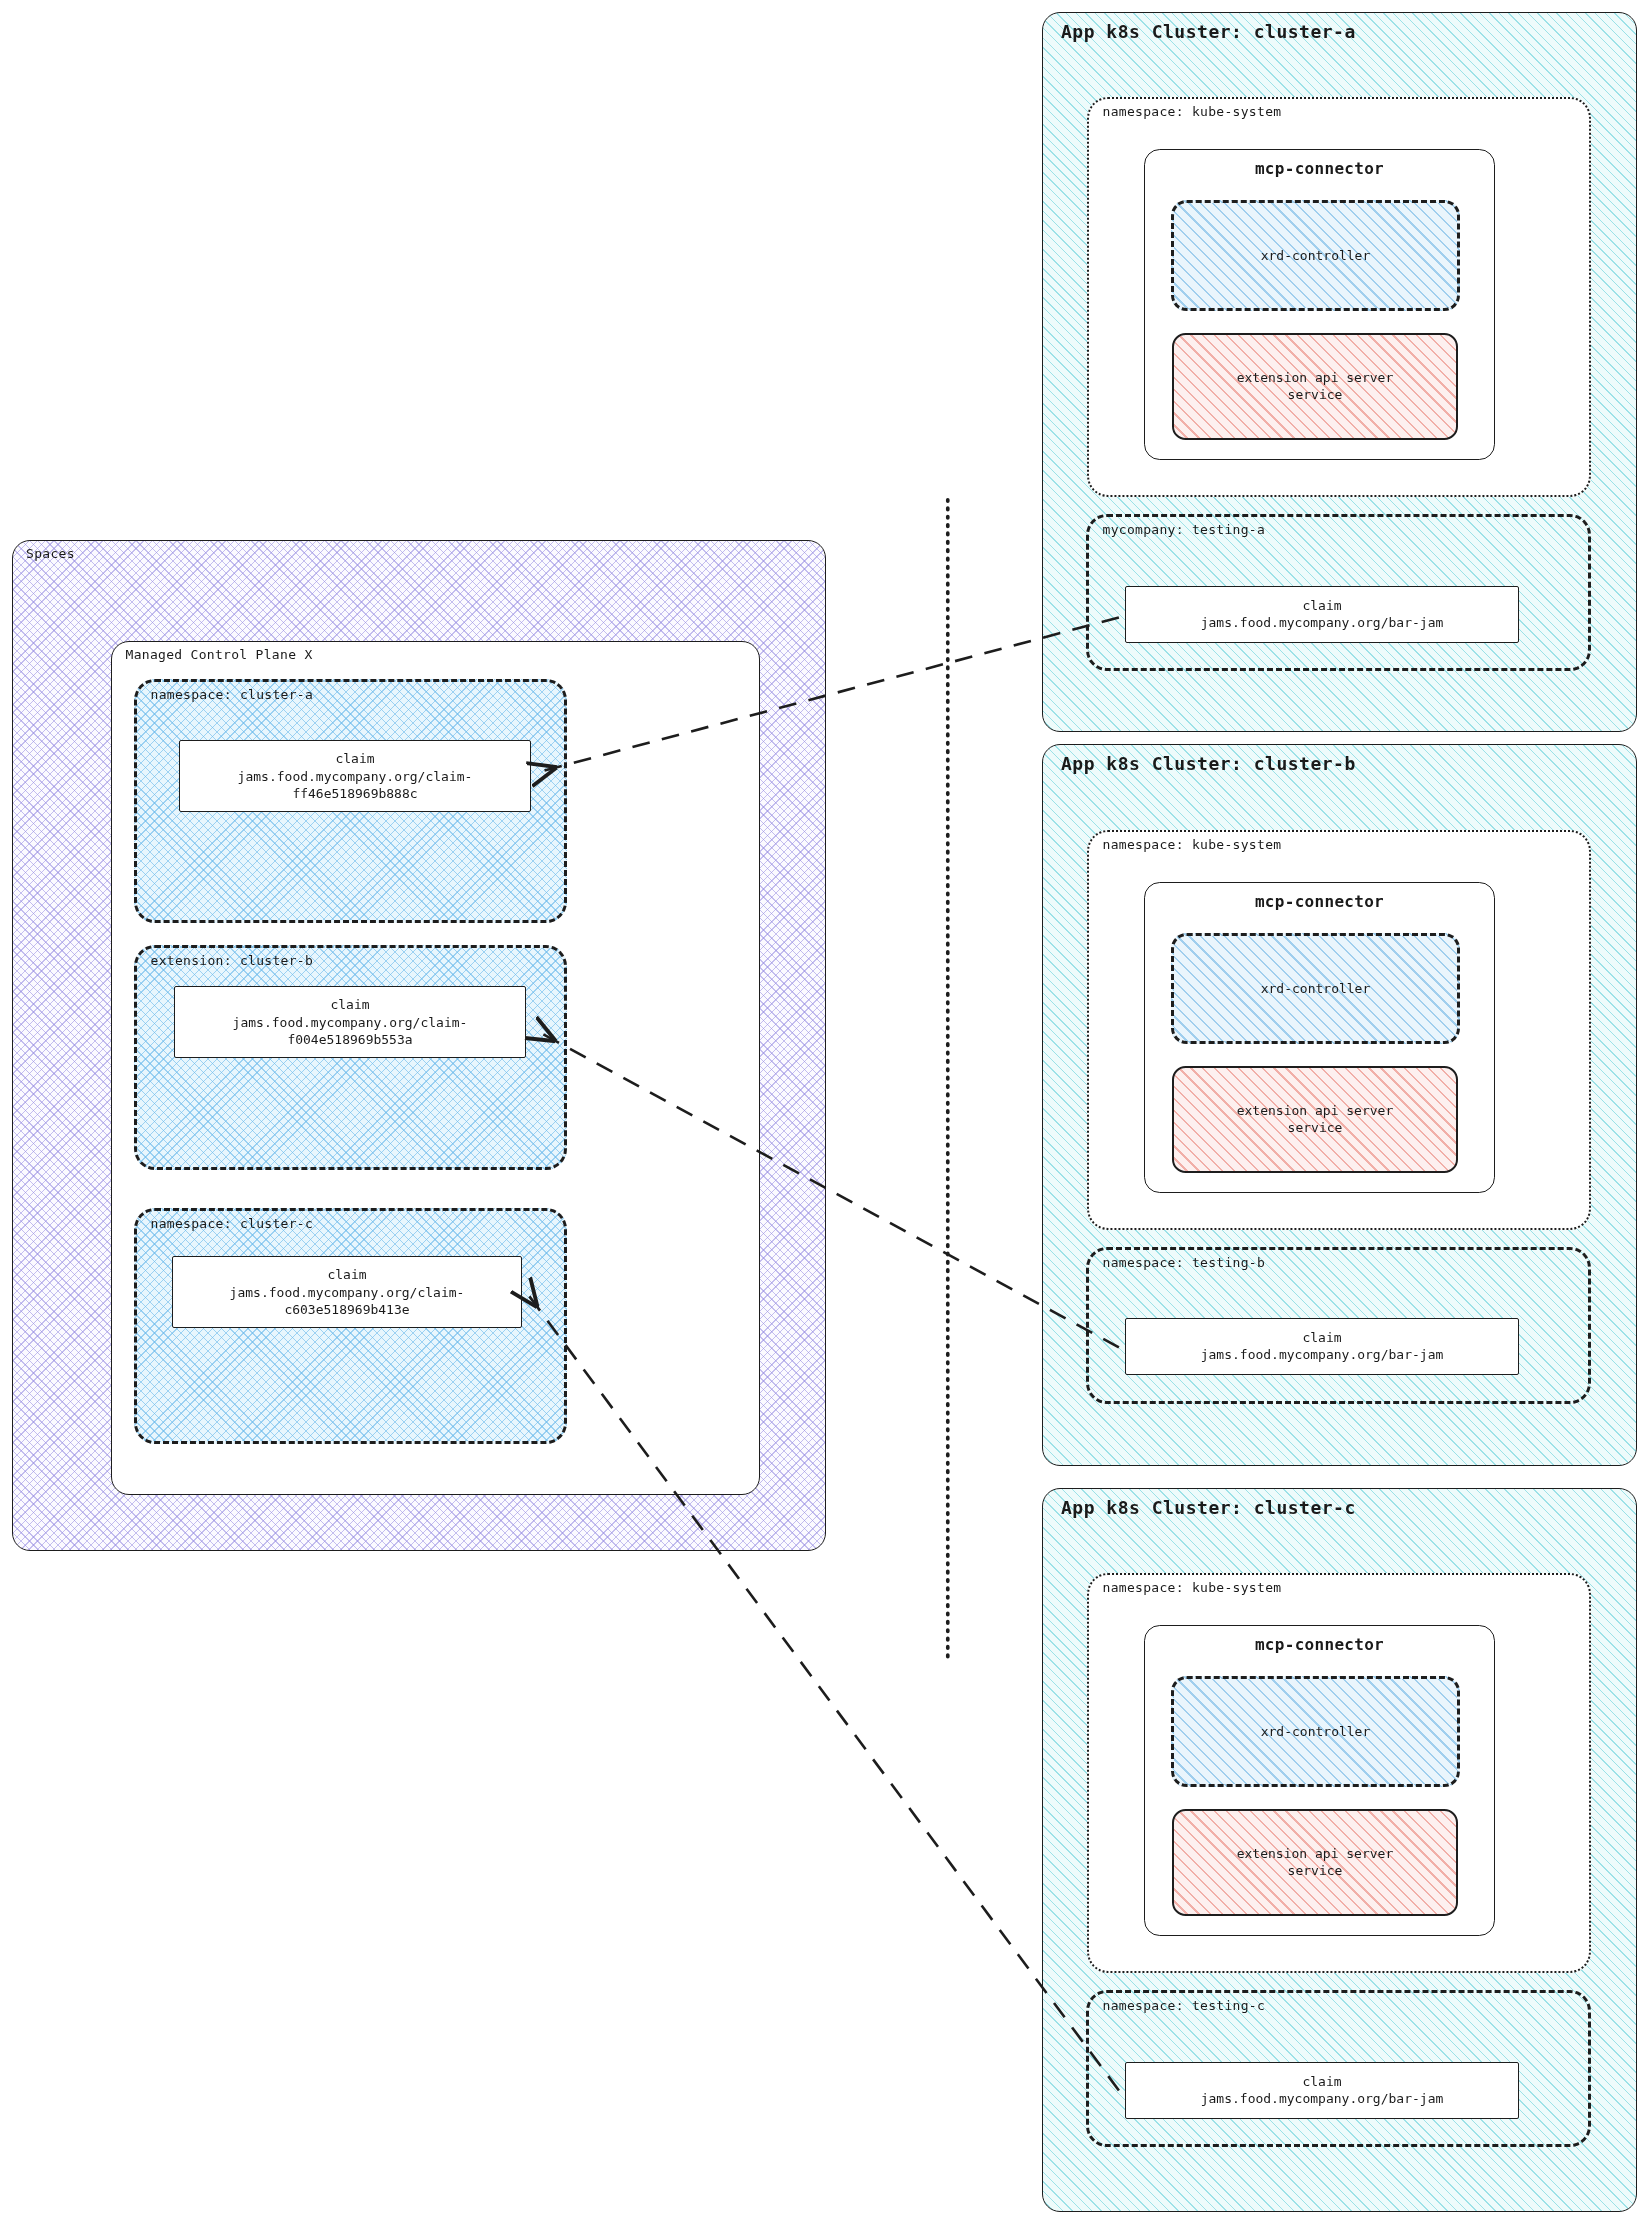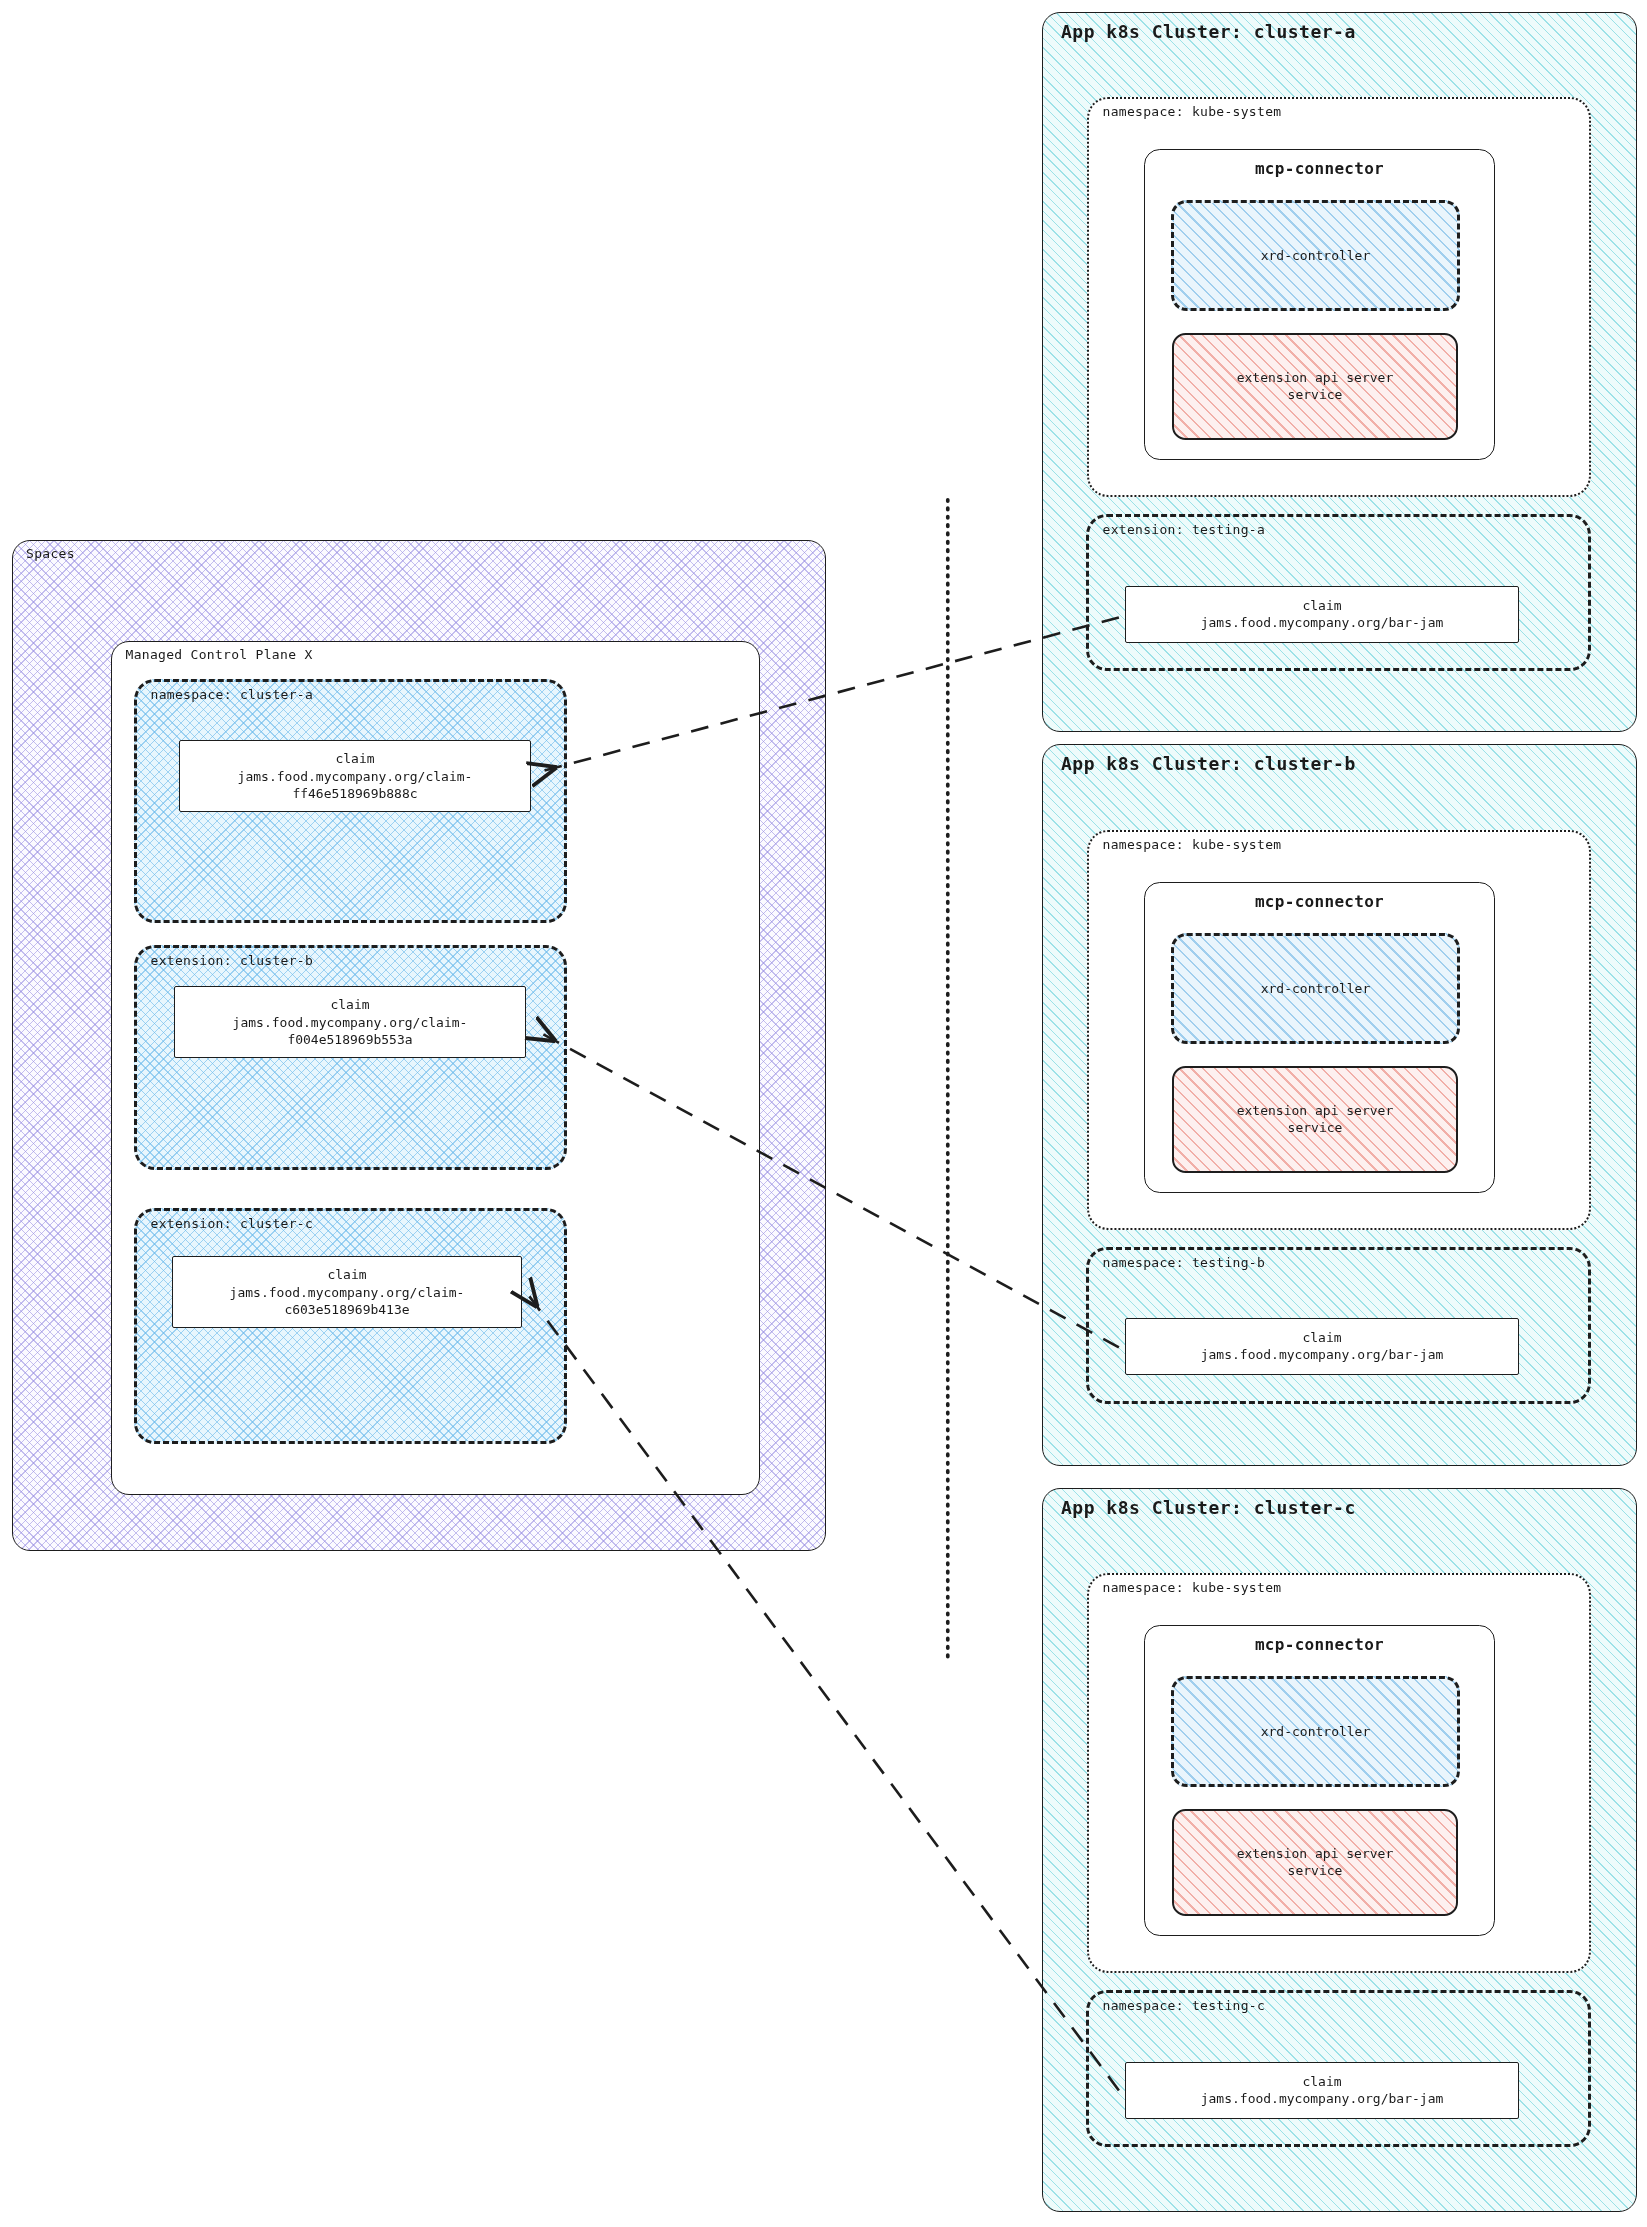--- a/index.html
+++ b/index.html
@@ -104,21 +104,21 @@
 
   <div class="box rounded-dashed fill-ns-blue" style="left:134px;top:945px;width:433px;height:225px;">
     <div class="lbl">extension: cluster-b</div>
   </div>
   <div class="box claim-box" style="left:174px;top:986px;width:352px;height:72px;">
     <div class="ctr-text"><span>claim</span><br><span style="white-space:pre-line">jams.food.mycompany.org/claim-
 f004e518969b553a</span></div>
   </div>
 
   <div class="box rounded-dashed fill-ns-blue" style="left:134px;top:1208px;width:433px;height:236px;">
-    <div class="lbl">extension: cluster-c</div>
+    <div class="lbl">namespace: cluster-c</div>
   </div>
   <div class="box claim-box" style="left:172px;top:1256px;width:350px;height:72px;">
     <div class="ctr-text"><span>claim</span><br><span style="white-space:pre-line">jams.food.mycompany.org/claim-
 c603e518969b413e</span></div>
   </div>
 
   <div class="box rounded-solid fill-cluster" style="left:1042px;top:11.5px;width:595px;height:720px;">
     <div class="lbl-big">App k8s Cluster: cluster-a</div>
   </div>
   <div class="box rounded-dotted fill-white" style="left:1087px;top:97px;width:504px;height:400px;">
@@ -128,21 +128,21 @@
     <div class="ctr-title">mcp-connector</div>
   </div>
   <div class="box xrd-box fill-xrd" style="left:1171px;top:200px;width:289px;height:111px;">
     <div class="ctr-text">xrd-controller</div>
   </div>
   <div class="box api-box fill-api" style="left:1172px;top:333px;width:286px;height:107px;">
     <div class="ctr-text">extension api server
 service</div>
   </div>
   <div class="box rounded-dashed fill-none" style="left:1086px;top:514px;width:505px;height:157px;">
-    <div class="lbl">extension: testing-a</div>
+    <div class="lbl">mycompany: testing-a</div>
   </div>
   <div class="box claim-box" style="left:1125px;top:586px;width:394px;height:57px;">
     <div class="ctr-text"><span>claim</span><br><span>jams.food.mycompany.org/bar-jam</span></div>
   </div>
 
   <div class="box rounded-solid fill-cluster" style="left:1042px;top:744px;width:595px;height:722px;">
     <div class="lbl-big">App k8s Cluster: cluster-b</div>
   </div>
   <div class="box rounded-dotted fill-white" style="left:1087px;top:830px;width:504px;height:400px;">
     <div class="lbl">namespace: kube-system</div>

